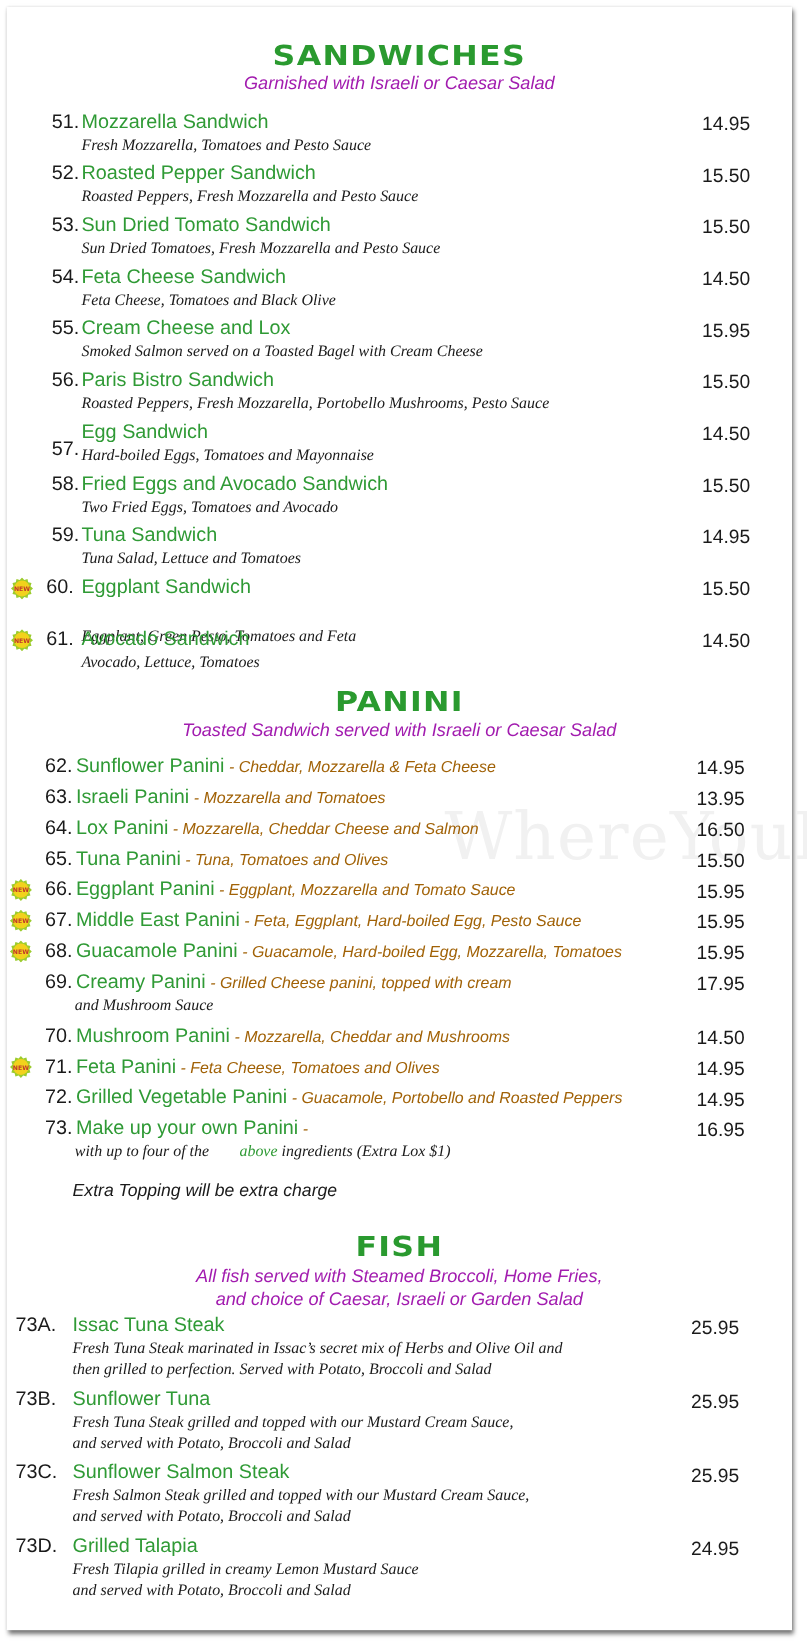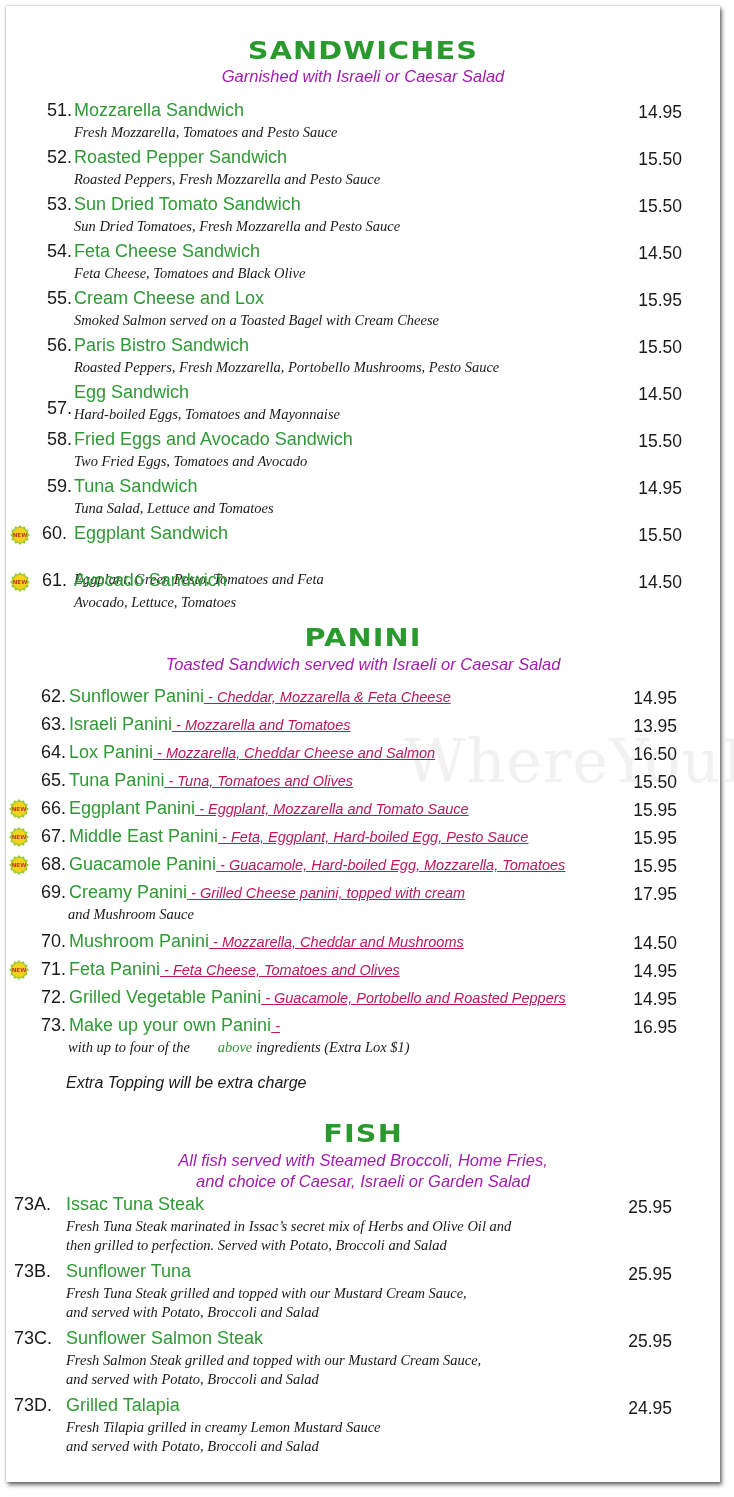--- a/index.html
+++ b/index.html
@@ -22,21 +22,21 @@
     position: absolute; left: 0; width: 714px; text-align: center;
     font-family: "Liberation Sans", sans-serif; font-style: italic; font-size: 16.5px; color: #a21caf; line-height: 21px;
   }
   .item { position: absolute; left: 0; width: 714px; }
   .num {
     position: absolute; font-family: "Liberation Sans", sans-serif; font-size: 18px; color: #1a1a1a; text-align: right;
   }
   .name {
     position: absolute; font-family: "Liberation Sans", sans-serif; font-size: 18px; color: #2f9a35; white-space: nowrap;
   }
-  .inline-desc { font-style: italic; font-size: 14.5px; color: #be185d; text-decoration: underline; }
+  .inline-desc { font-style: italic; font-size: 14.5px; color: #a16207; }
   .desc {
     position: absolute; font-family: Liberation Serif, serif; font-style: italic; font-size: 14.5px; color: #1a1a1a;
     white-space: nowrap; line-height: 19px;
   }
   .price {
     position: absolute; font-family: "Liberation Sans", sans-serif; font-size: 17.5px; color: #1a1a1a; text-align: right; width: 70px;
   }
   .green { color: #2f9a35; margin-left: 24px; }
   .badge {
     position: absolute; width: 20px; height: 20px;

